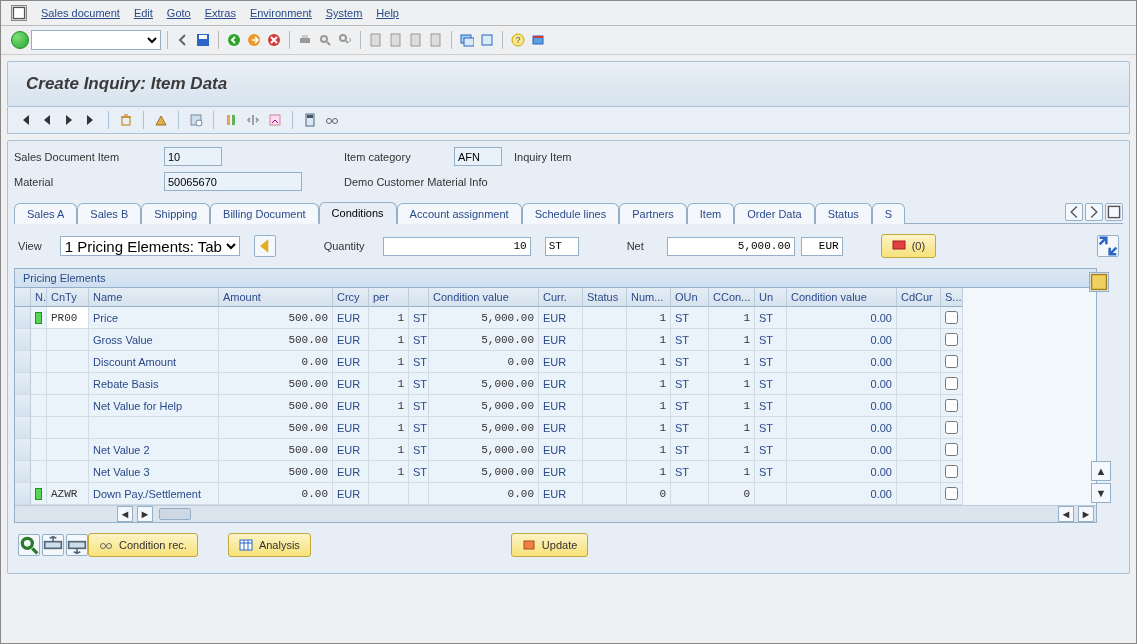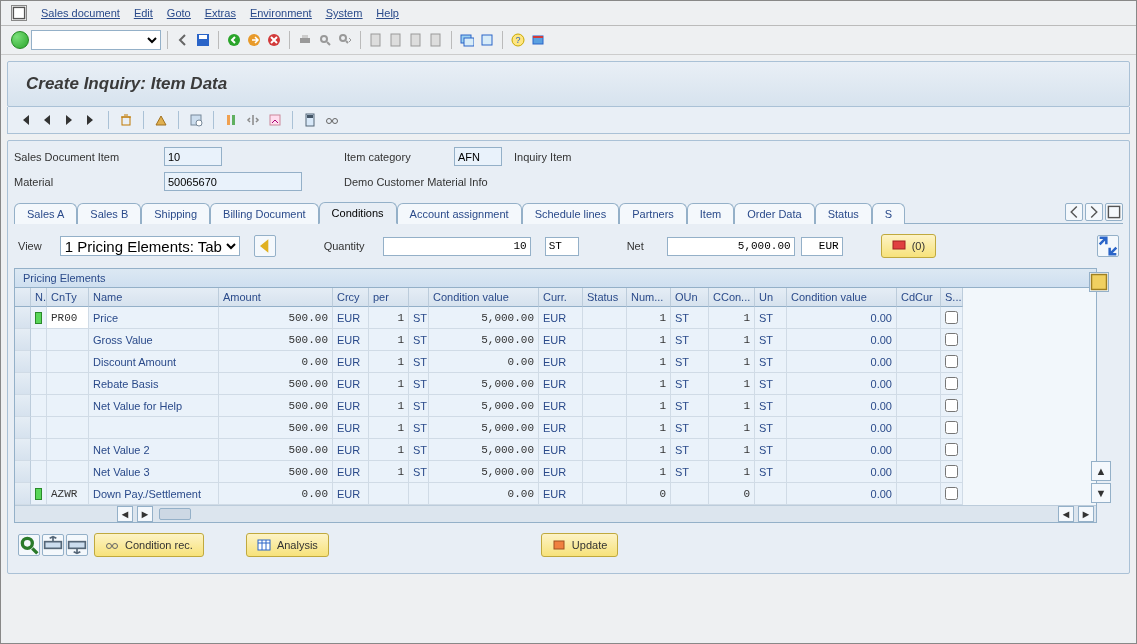--- a/index.html
+++ b/index.html
@@ -43,21 +43,21 @@
 .grid-row>div.num{justify-content:flex-end}
 .grid-row>div.rowheader{background:linear-gradient(#e5edf5,#d6e2ee);border-right:1px solid #bcccdb}
 .grid-row input[type=checkbox]{margin:0}
 .status-led{width:10px;height:10px;background:#59d659;border:1px solid #2a8a2a}
 .grid-side{position:absolute;right:12px;top:0;width:22px;display:flex;flex-direction:column;gap:2px}
 .grid-container{position:relative}
 .side-btn{width:18px;height:18px;border:1px solid #94b0c8;background:#f4f8fc;display:flex;align-items:center;justify-content:center;cursor:pointer}
 .hscroll{display:flex;align-items:center;background:#dce5ee;border-top:1px solid #bcccdb;height:16px}
 .hscroll .arrow{width:14px;height:14px;border:1px solid #94b0c8;background:#f4f8fc;display:flex;align-items:center;justify-content:center;cursor:pointer;margin:0 2px}
 .hscroll .thumb{width:30px;height:10px;background:#cdd8e4;border:1px solid #94b0c8;border-radius:2px;margin-left:4px}
-.footer-btns{display:flex;align-items:center;gap:6px;padding:10px 4px}
+.footer-btns{display:flex;align-items:center;padding:10px 4px}
 .footer-btns .group{display:flex;gap:2px}
 .netbox{display:flex;align-items:center;gap:6px}
 .netbox input{text-align:right;width:120px}
 
 .i-save{fill:#2a64c8}.i-back{fill:#2aa52a}.i-fwd{fill:#e89a2a}.i-cancel{fill:#d23a3a}.i-grey{fill:#999}
 </style>
 </head>
 <body>
 
 <div class="menubar">

